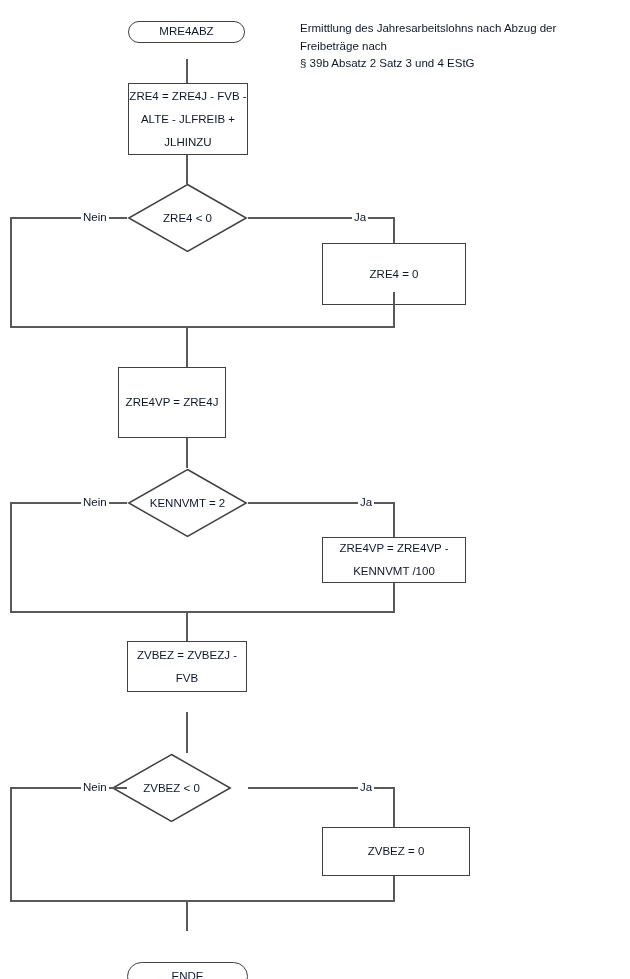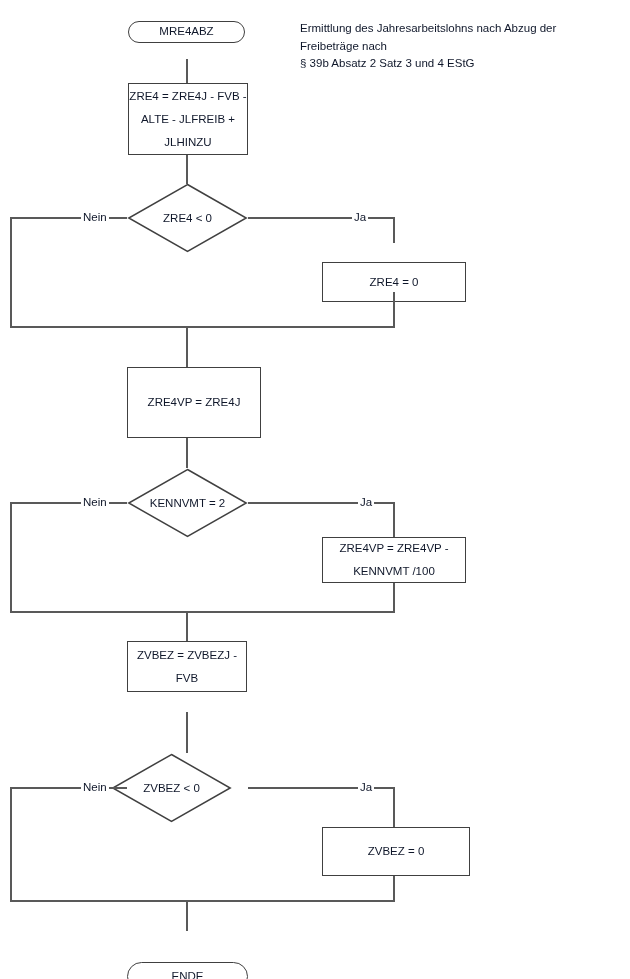--- a/index.html
+++ b/index.html
@@ -66,28 +66,28 @@
   </div>
 
   <div class="line h" style="left:11px;top:217px;width:116px;"></div>
   <span class="edge-label" style="left:53px;top:210px;">Nein</span>
   <div class="line v" style="left:10px;top:217px;height:111px;"></div>
 
   <div class="line h" style="left:248px;top:217px;width:147px;"></div>
   <span class="edge-label" style="left:324px;top:210px;">Ja</span>
   <div class="line v" style="left:393px;top:217px;height:26px;"></div>
 
-  <div class="node process" style="left:322px;top:243px;width:144px;height:40px;margin-top:19px;">ZRE4 = 0</div>
+  <div class="node process" style="left:322px;top:243px;width:144px;height:62px;">ZRE4 = 0</div>
 
   <div class="line v" style="left:393px;top:292px;height:36px;"></div>
 
   <div class="line h" style="left:10px;top:326px;width:385px;"></div>
   <div class="line v" style="left:186px;top:328px;height:39px;"></div>
 
-  <div class="node process" style="left:127px;top:367px;width:134px;height:71px;">ZRE4VP = ZRE4J</div>
+  <div class="node process" style="left:118px;top:367px;width:108px;height:71px;">ZRE4VP = ZRE4J</div>
 
   <div class="line v" style="left:186px;top:438px;height:30px;"></div>
 
   <div class="diamond" style="left:127px;top:468px;width:121px;height:70px;">
     <svg width="121" height="70" viewBox="0 0 121 70">
       <polygon points="60.5,1.5 119.2,35 60.5,68.5 1.8,35" fill="#ffffff" stroke="#404040" stroke-width="1.5"></polygon>
     </svg>
     <span class="dlabel">KENNVMT = 2</span>
   </div>
 

